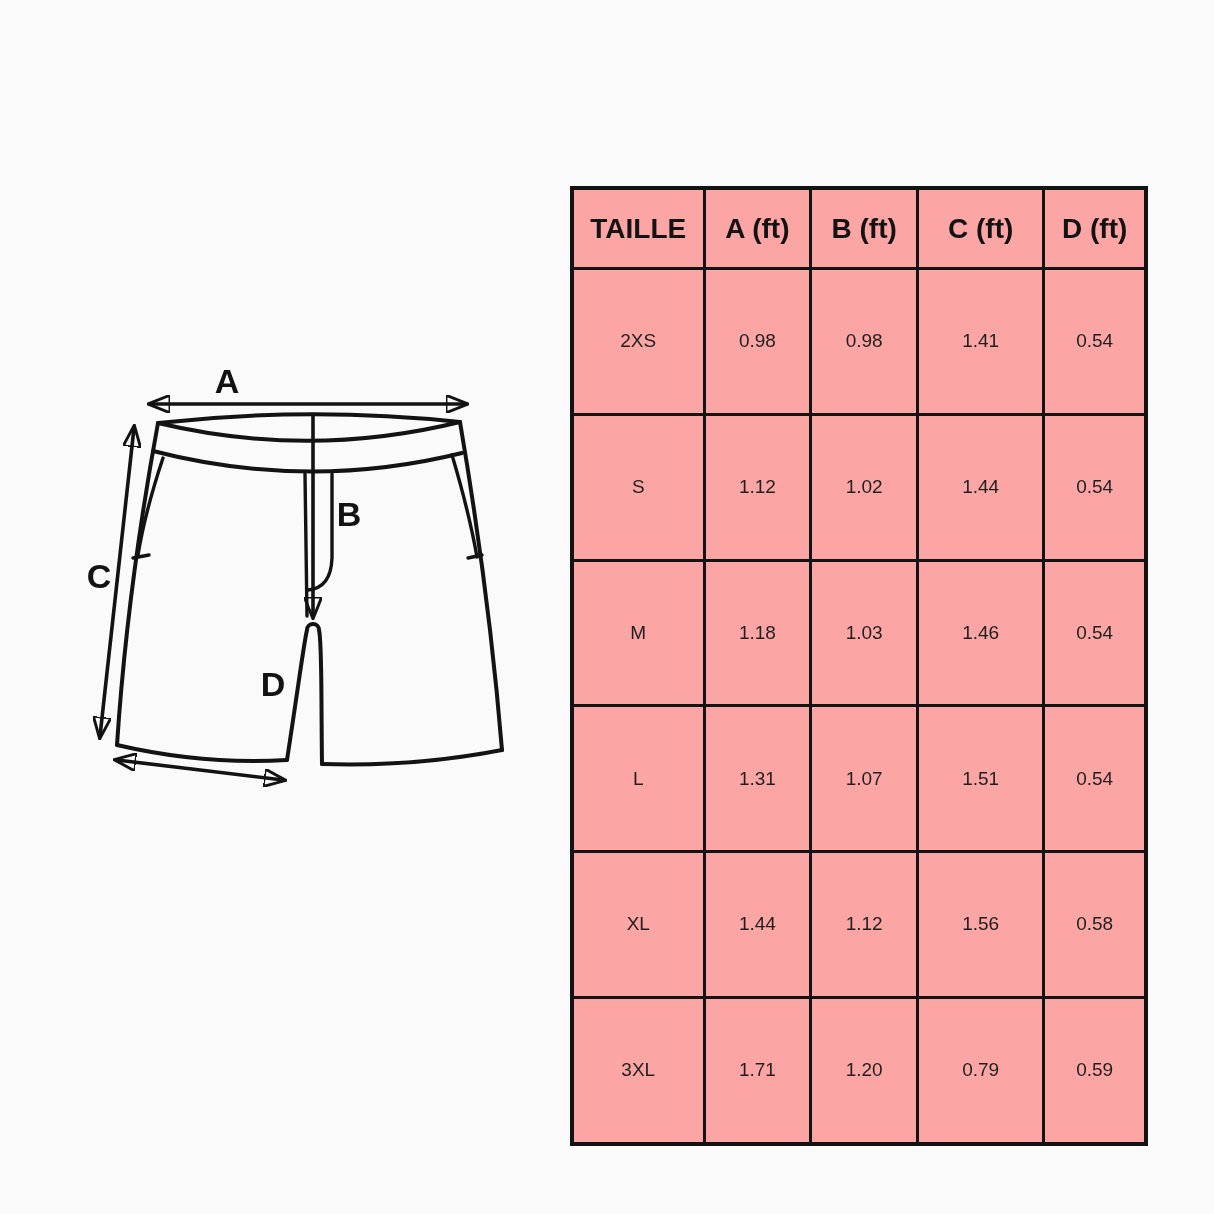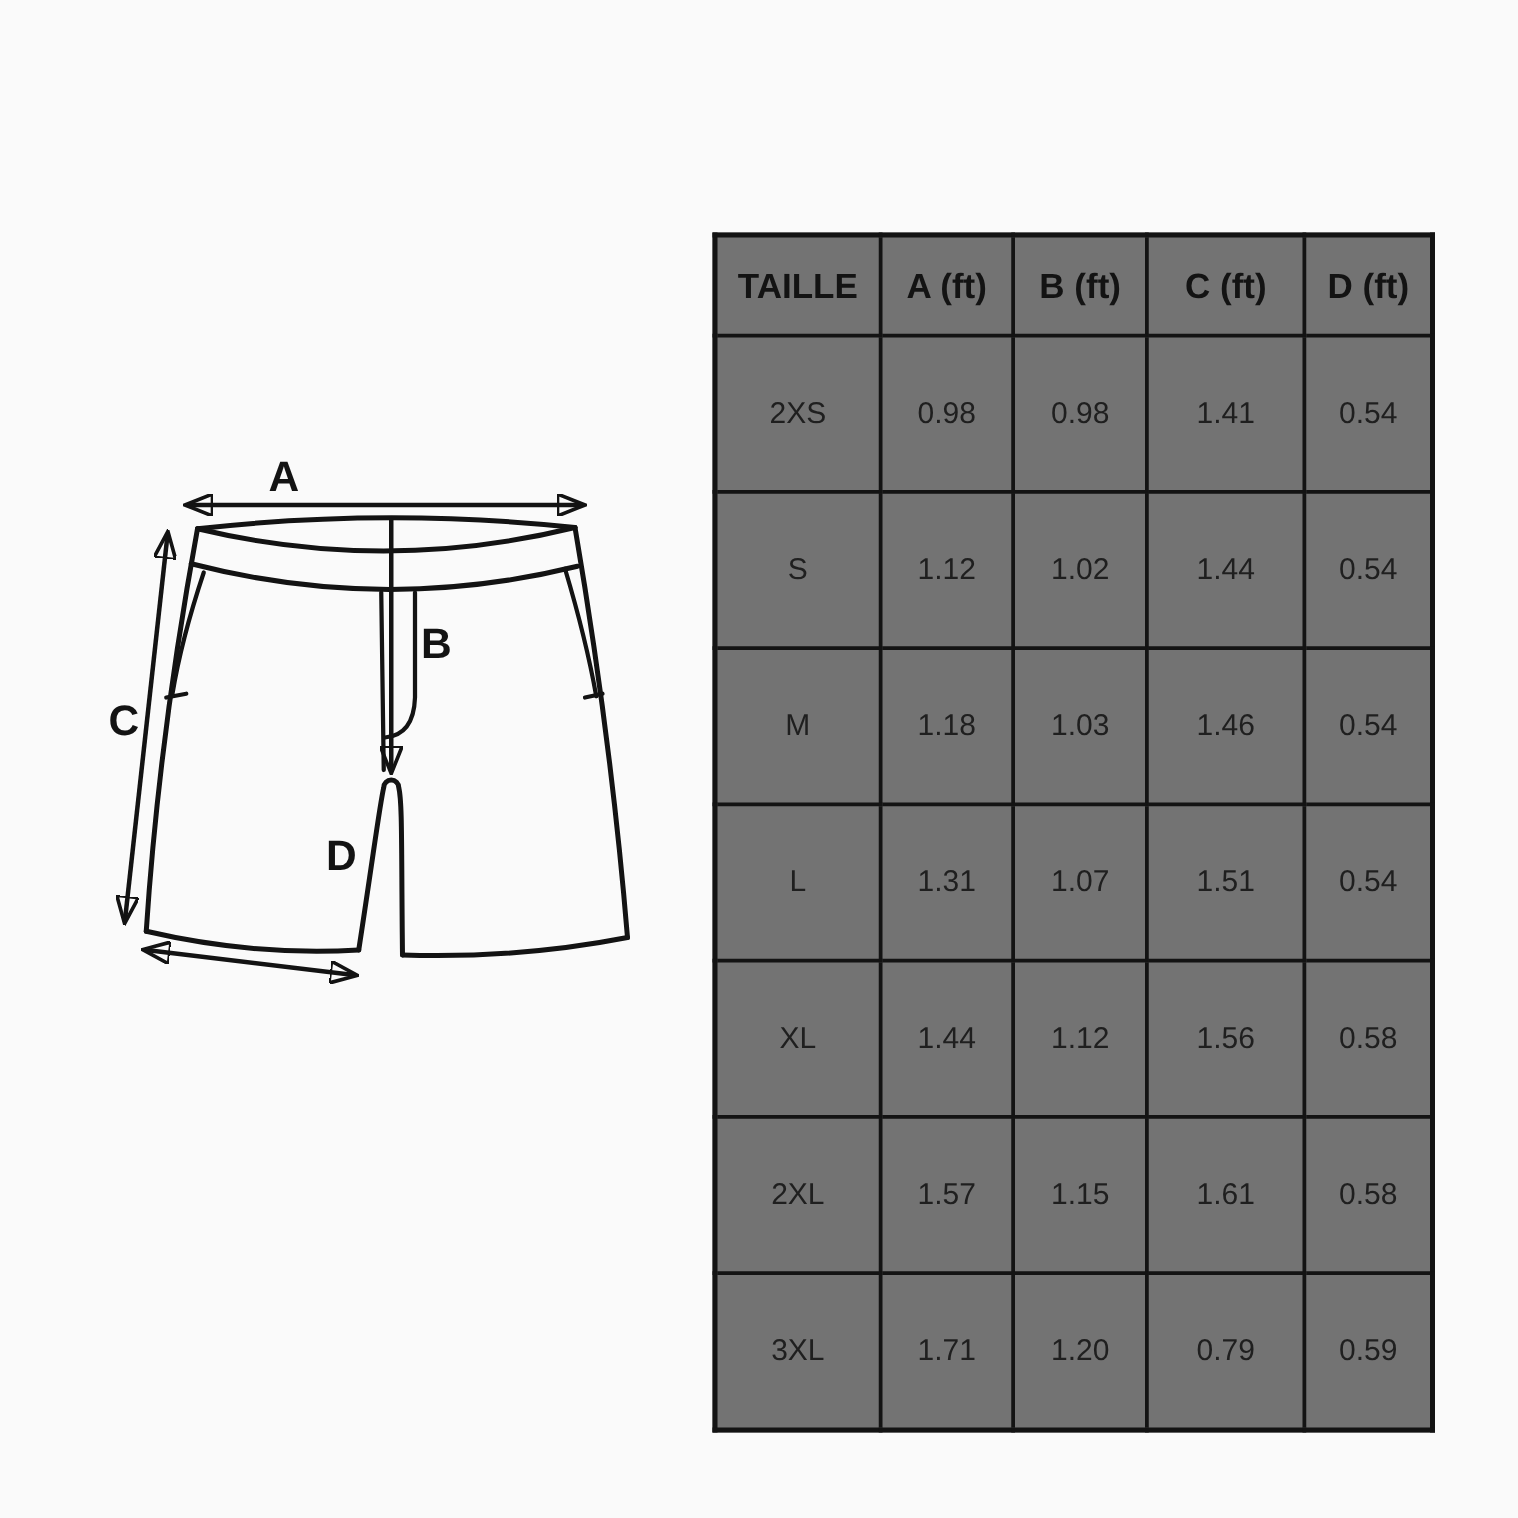--- a/index.html
+++ b/index.html
@@ -27,33 +27,33 @@
     font-weight: bold; font-size: 34px; fill: #131313;
   }
 
   
   .size-table {
     position: absolute;
     left: 570px; top: 186px;
     width: 578px; height: 960px;
     border-collapse: collapse;
     table-layout: fixed;
-    background: #737373;
+    background: #fca5a5;
   }
   .size-table th, .size-table td {
     border: 3px solid #131313;
     text-align: center;
     vertical-align: middle;
     color: #1f1f1f;
     height: 77px;
     padding: 0;
   }
   .size-table { border: 4px solid #131313; }
   .size-table th { font-size: 28px; font-weight: bold; color: #131313; }
-  .size-table td { font-size: 24px; font-weight: normal; }
+  .size-table td { font-size: 19px; font-weight: normal; }
 </style>
 </head>
 <body>
 
 <div class="canvas">
 
   <svg class="diagram" viewBox="0 0 455 455">
     <defs>
       <marker id="ah" viewBox="0 0 8 6" refX="6.5" refY="3" markerWidth="6.5" markerHeight="5" orient="auto-start-reverse" markerUnits="strokeWidth">
         <path d="M0,0 L7.5,3 L0,6 Z" fill="#131313" stroke="none"></path>
@@ -144,27 +144,20 @@
           <td>0.54</td>
         </tr>
         <tr>
           <td>XL</td>
           <td>1.44</td>
           <td>1.12</td>
           <td>1.56</td>
           <td>0.58</td>
         </tr>
         <tr>
-          <td>2XL</td>
-          <td>1.57</td>
-          <td>1.15</td>
-          <td>1.61</td>
-          <td>0.58</td>
-        </tr>
-        <tr>
           <td>3XL</td>
           <td>1.71</td>
           <td>1.20</td>
           <td>0.79</td>
           <td>0.59</td>
         </tr>
       </tbody>
   </table>
 
 </div>

